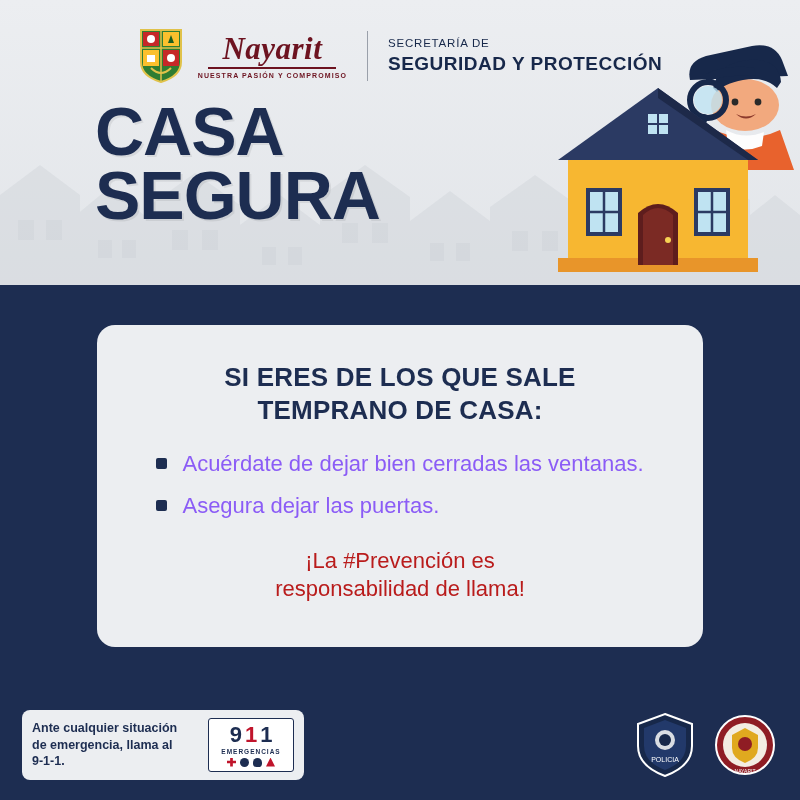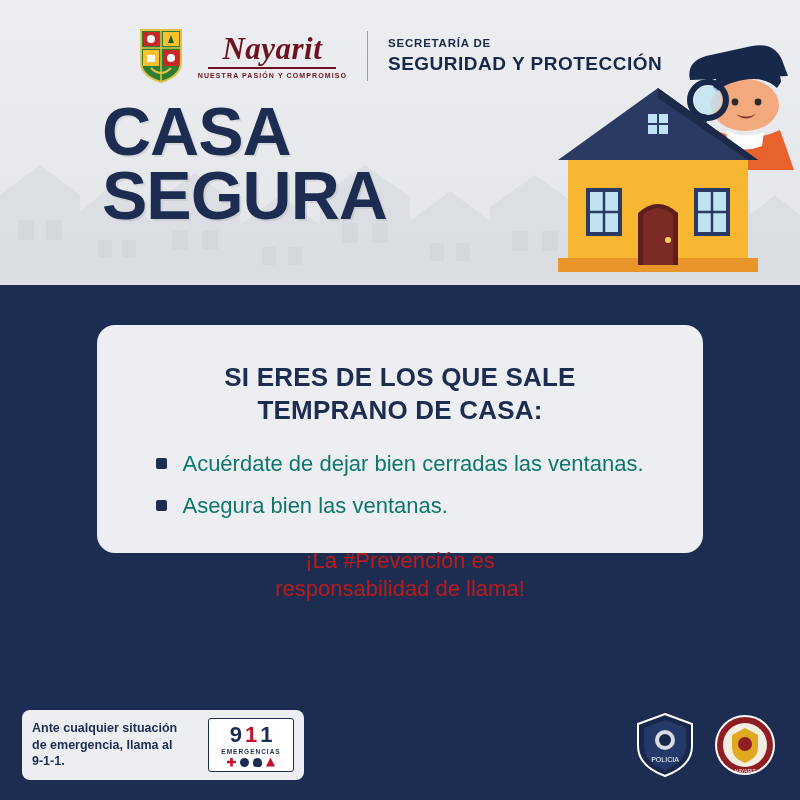--- a/index.html
+++ b/index.html
@@ -84,32 +84,32 @@
     height: 50px;
     background: #9aa0aa;
     margin: 0 6px;
   }
   .secretaria {
     color: #17284a;
     line-height: 1.32;
   }
   .secretaria .l1 {
     font-size: 11.5px;
-    font-weight: bold;
+    font-weight: normal;
     letter-spacing: 0.8px;
   }
   .secretaria .l2, .secretaria .l3 {
     font-size: 19px;
     font-weight: bold;
     letter-spacing: 0.5px;
   }
 
   .title {
     position: absolute;
-    left: 102px;
+    left: 95px;
     top: 100px;
     font-size: 68px;
     font-weight: bold;
     color: #1d2d51;
     letter-spacing: -1px;
     line-height: 0.94;
     text-shadow: 2px 2px 0 rgba(0,0,0,0.07);
   }
   .title .l2 { display: block; text-align: center; }
 
@@ -121,21 +121,21 @@
     width: 260px;
     height: 275px;
   }
 
   
   .card {
     position: absolute;
     left: 97px;
     top: 325px;
     width: 606px;
-    height: 228px;
+    height: 322px;
     background: #eceef1;
     border-radius: 18px;
   }
   .card-inner {
     padding: 36px 40px 0 40px;
     text-align: center;
   }
   .card h2 {
     margin: 0;
     font-size: 26px;
@@ -147,21 +147,21 @@
   .bullets {
     margin: 22px 0 0 0;
     padding: 0;
     list-style: none;
     display: inline-block;
     text-align: left;
   }
   .bullets li {
     position: relative;
     font-size: 22px;
-    color: #0f766e;
+    color: #8b5cf6;
     line-height: 1.3;
     margin-bottom: 14px;
     padding-left: 26px;
   }
   .bullets li .sq {
     position: absolute;
     left: 0;
     top: 8px;
     width: 11px;
     height: 11px;
@@ -387,21 +387,21 @@
         <span>SI ERES DE LOS QUE SALE</span><br>
         <span>TEMPRANO DE CASA:</span>
       </h2>
       <ul class="bullets">
         <li>
           <span class="sq"></span>
           <span>Acuérdate de dejar bien cerradas las ventanas.</span>
         </li>
         <li>
           <span class="sq"></span>
-          <span>Asegura bien las ventanas.</span>
+          <span>Asegura dejar las puertas.</span>
         </li>
       </ul>
       <div class="closing">
         <span>¡La #Prevención es</span><br>
         <span>responsabilidad de llama!</span>
       </div>
     </div>
   </div>
 
   <div class="footer-box">

